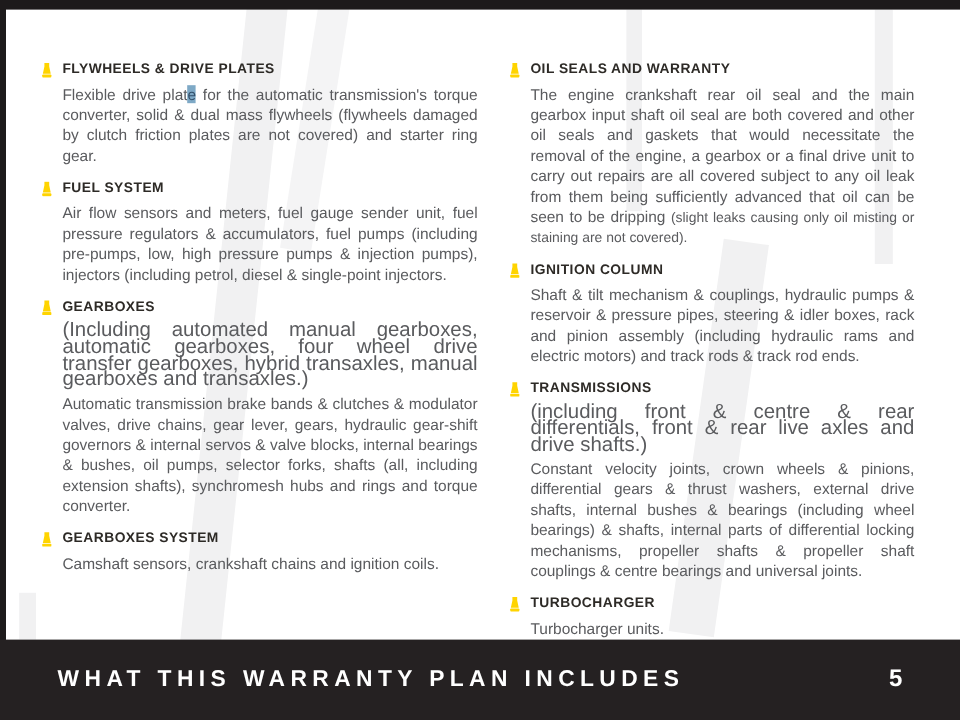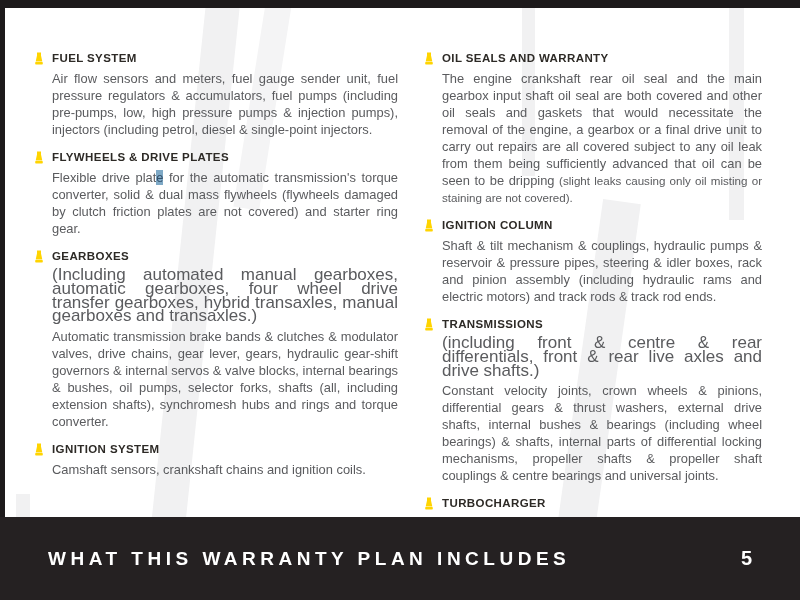--- a/index.html
+++ b/index.html
@@ -36,21 +36,21 @@
     text-align:justify;
   }
   .sec-body{
     margin:5px 0 0 18px;font-size:12.9px;line-height:17px;color:#5a5b5e;
     text-align:justify;
   }
   .fineprint{font-size:11.6px;line-height:13.8px;}
   .sel{background:#7ea9c6;color:#33506b;}
 
   .footer{
-    position:absolute;left:0;bottom:0;width:800px;height:83px;background:#252122;
+    position:absolute;left:0;bottom:0;width:800px;height:67px;background:#252122;
     display:flex;align-items:center;justify-content:space-between;
     padding:16px 48px;box-sizing:border-box;z-index:10;
   }
   .footer-title{
     color:#ffffff;font-size:19px;font-weight:bold;letter-spacing:4.5px;
   }
   .footer-page{color:#ffffff;font-size:20px;font-weight:bold;}
 </style>
 </head>
 <body>
@@ -69,36 +69,36 @@
   <div class="col col-left">
 
     <div class="section">
       <div class="sec-head">
         <span class="bullet">
           <svg viewBox="0 0 10 13" width="10" height="13">
               <path d="M3 0.5 h4 v2.9 l1.3 6.1 h-6.6 l1.3-6.1 z"></path>
               <rect x="1.2" y="10.1" width="7.6" height="2.4" rx="0.7"></rect>
             </svg>
         </span>
-        <h3 class="sec-title">FUEL SYSTEM</h3>
+        <h3 class="sec-title">FLYWHEELS &amp; DRIVE PLATES</h3>
       </div>
-      <p class="sec-body">Air flow sensors and meters, fuel gauge sender unit, fuel pressure regulators &amp; accumulators, fuel pumps (including pre-pumps, low, high pressure pumps &amp; injection pumps), injectors (including petrol, diesel &amp; single-point injectors.</p>
+      <p class="sec-body"><span>Flexible drive plat</span><span class="sel">e</span><span> for the automatic transmission's torque converter, solid &amp; dual mass flywheels (flywheels damaged by clutch friction plates are not covered) and starter ring gear.</span></p>
     </div>
 
     <div class="section">
       <div class="sec-head">
         <span class="bullet">
           <svg viewBox="0 0 10 13" width="10" height="13">
               <path d="M3 0.5 h4 v2.9 l1.3 6.1 h-6.6 l1.3-6.1 z"></path>
               <rect x="1.2" y="10.1" width="7.6" height="2.4" rx="0.7"></rect>
             </svg>
         </span>
-        <h3 class="sec-title">FLYWHEELS &amp; DRIVE PLATES</h3>
+        <h3 class="sec-title">FUEL SYSTEM</h3>
       </div>
-      <p class="sec-body"><span>Flexible drive plat</span><span class="sel">e</span><span> for the automatic transmission's torque converter, solid &amp; dual mass flywheels (flywheels damaged by clutch friction plates are not covered) and starter ring gear.</span></p>
+      <p class="sec-body">Air flow sensors and meters, fuel gauge sender unit, fuel pressure regulators &amp; accumulators, fuel pumps (including pre-pumps, low, high pressure pumps &amp; injection pumps), injectors (including petrol, diesel &amp; single-point injectors.</p>
     </div>
 
     <div class="section">
       <div class="sec-head">
         <span class="bullet">
           <svg viewBox="0 0 10 13" width="10" height="13">
               <path d="M3 0.5 h4 v2.9 l1.3 6.1 h-6.6 l1.3-6.1 z"></path>
               <rect x="1.2" y="10.1" width="7.6" height="2.4" rx="0.7"></rect>
             </svg>
         </span>
@@ -109,21 +109,21 @@
     </div>
 
     <div class="section">
       <div class="sec-head">
         <span class="bullet">
           <svg viewBox="0 0 10 13" width="10" height="13">
               <path d="M3 0.5 h4 v2.9 l1.3 6.1 h-6.6 l1.3-6.1 z"></path>
               <rect x="1.2" y="10.1" width="7.6" height="2.4" rx="0.7"></rect>
             </svg>
         </span>
-        <h3 class="sec-title">IGNITION SYSTEM</h3>
+        <h3 class="sec-title">GEARBOXES SYSTEM</h3>
       </div>
       <p class="sec-body">Camshaft sensors, crankshaft chains and ignition coils.</p>
     </div>
 
   </div>
 
   <div class="col col-right">
 
     <div class="section">
       <div class="sec-head">

